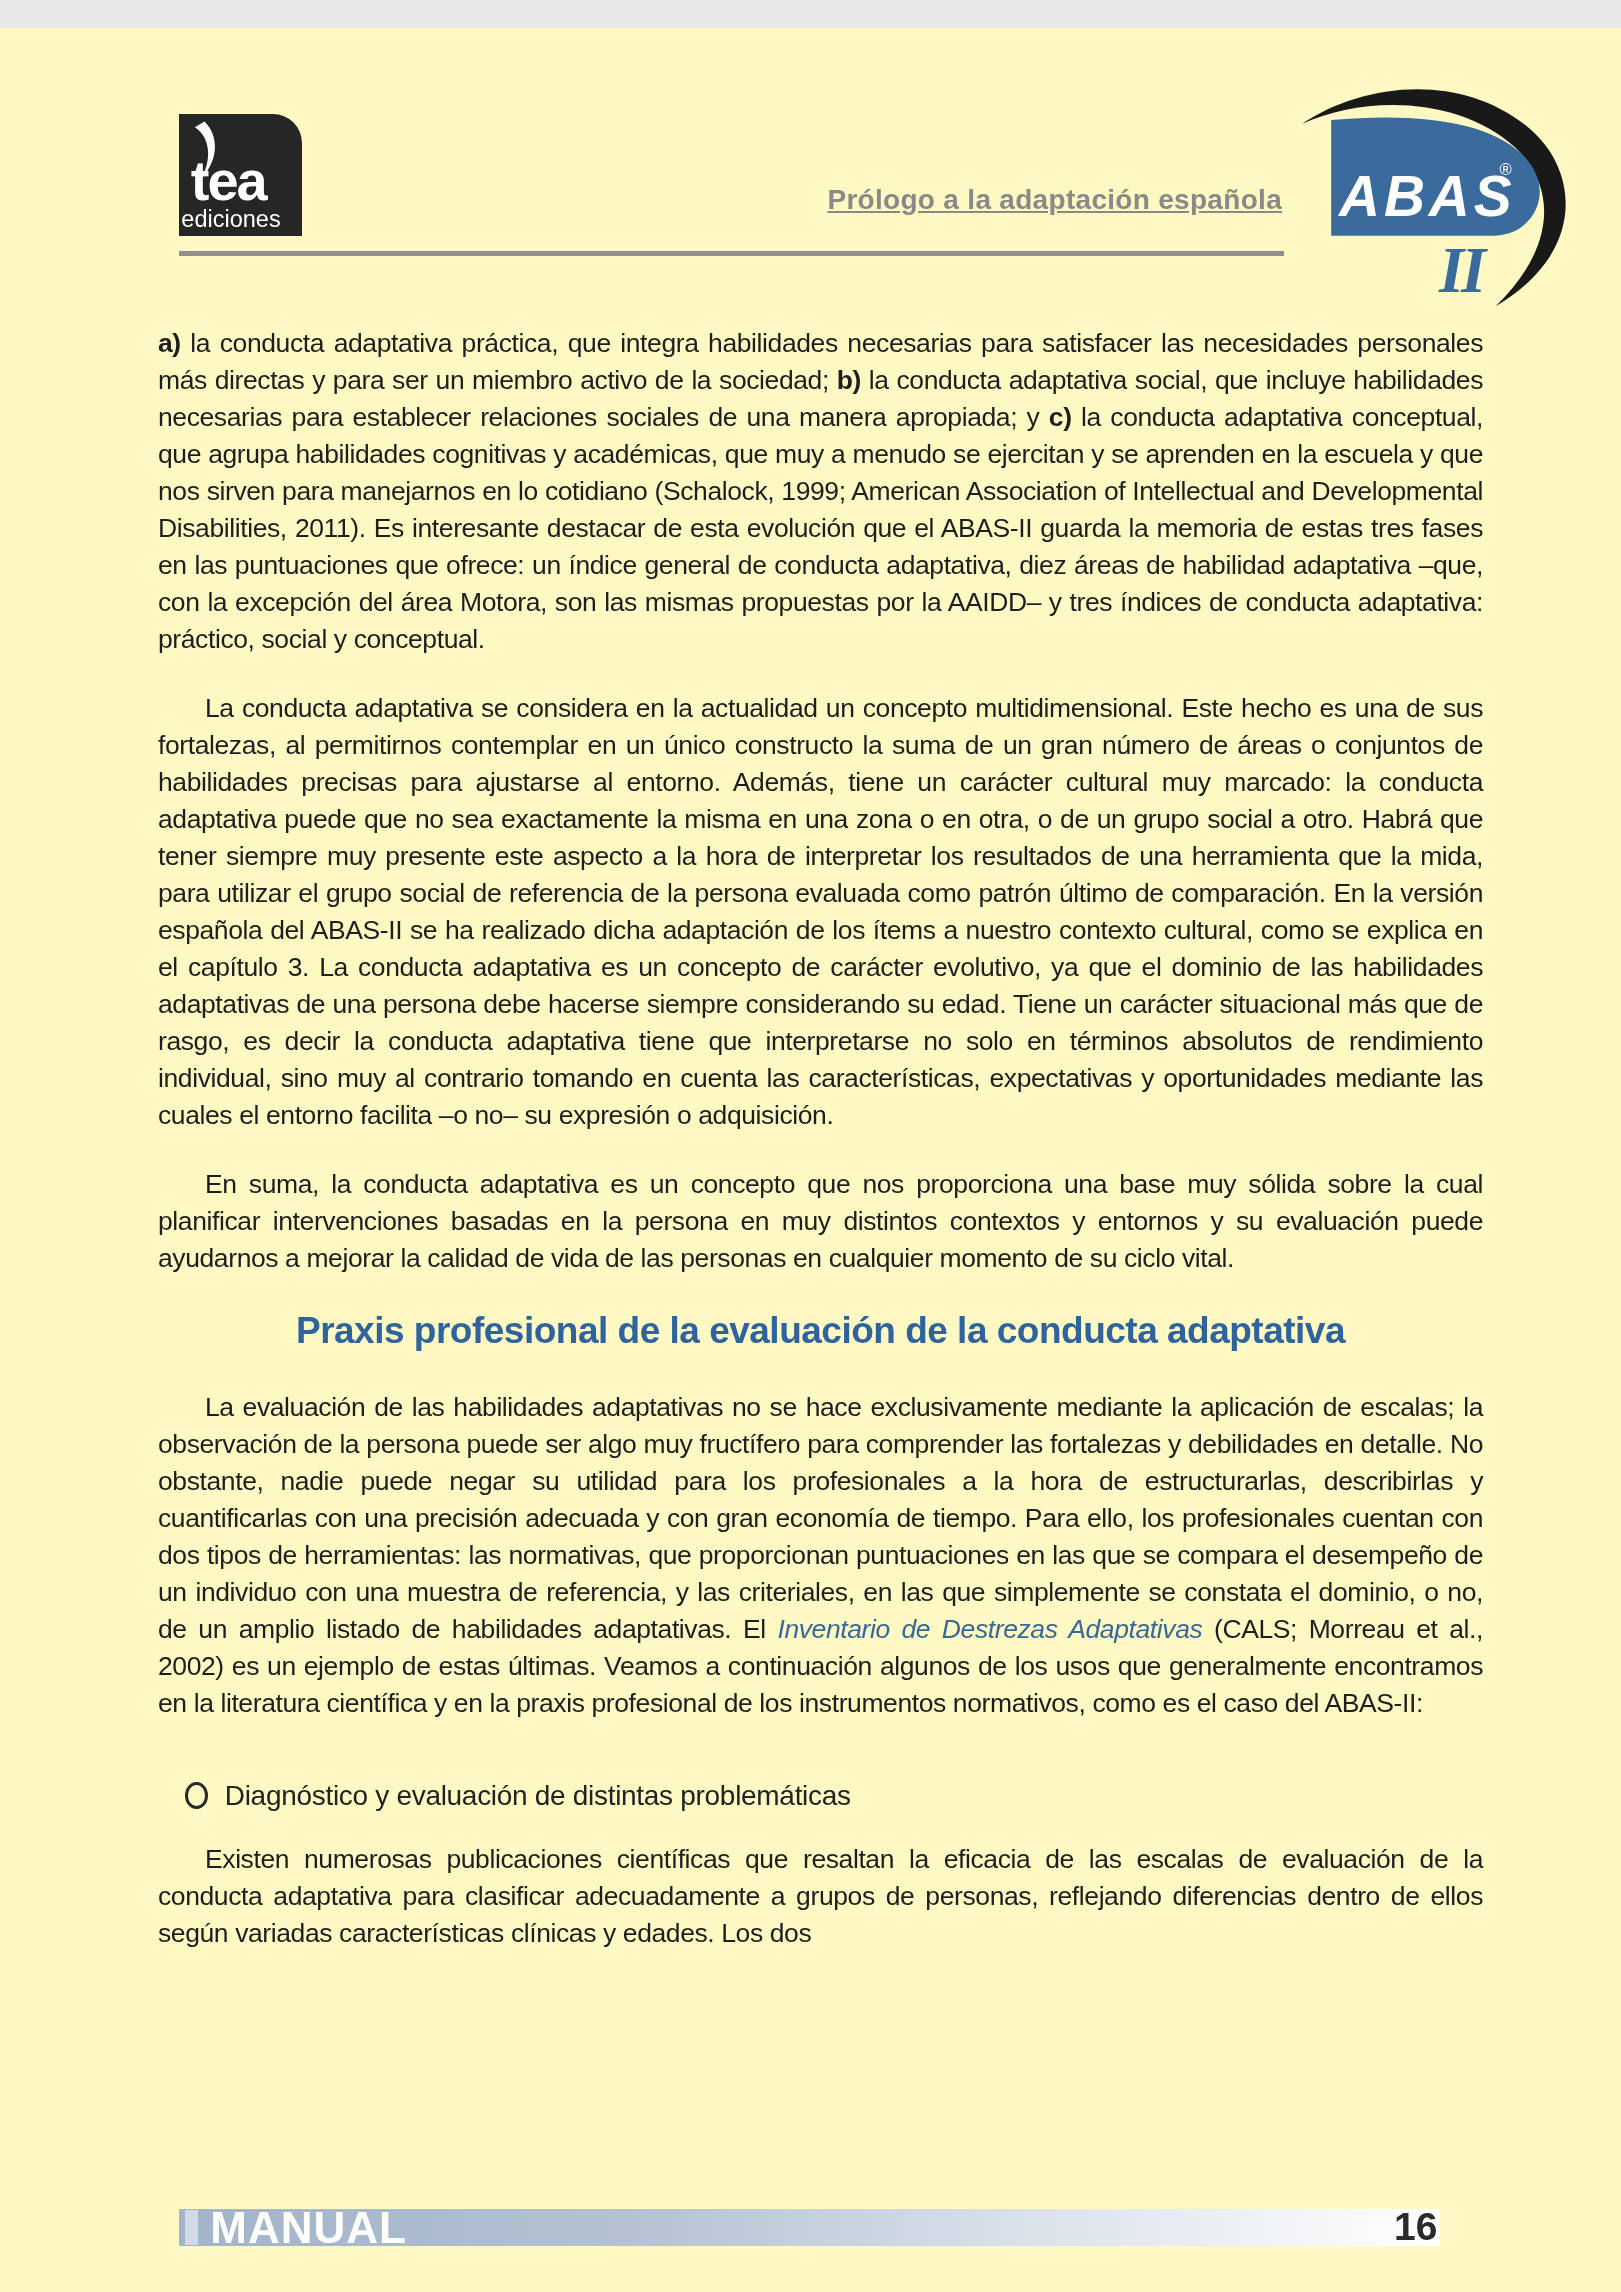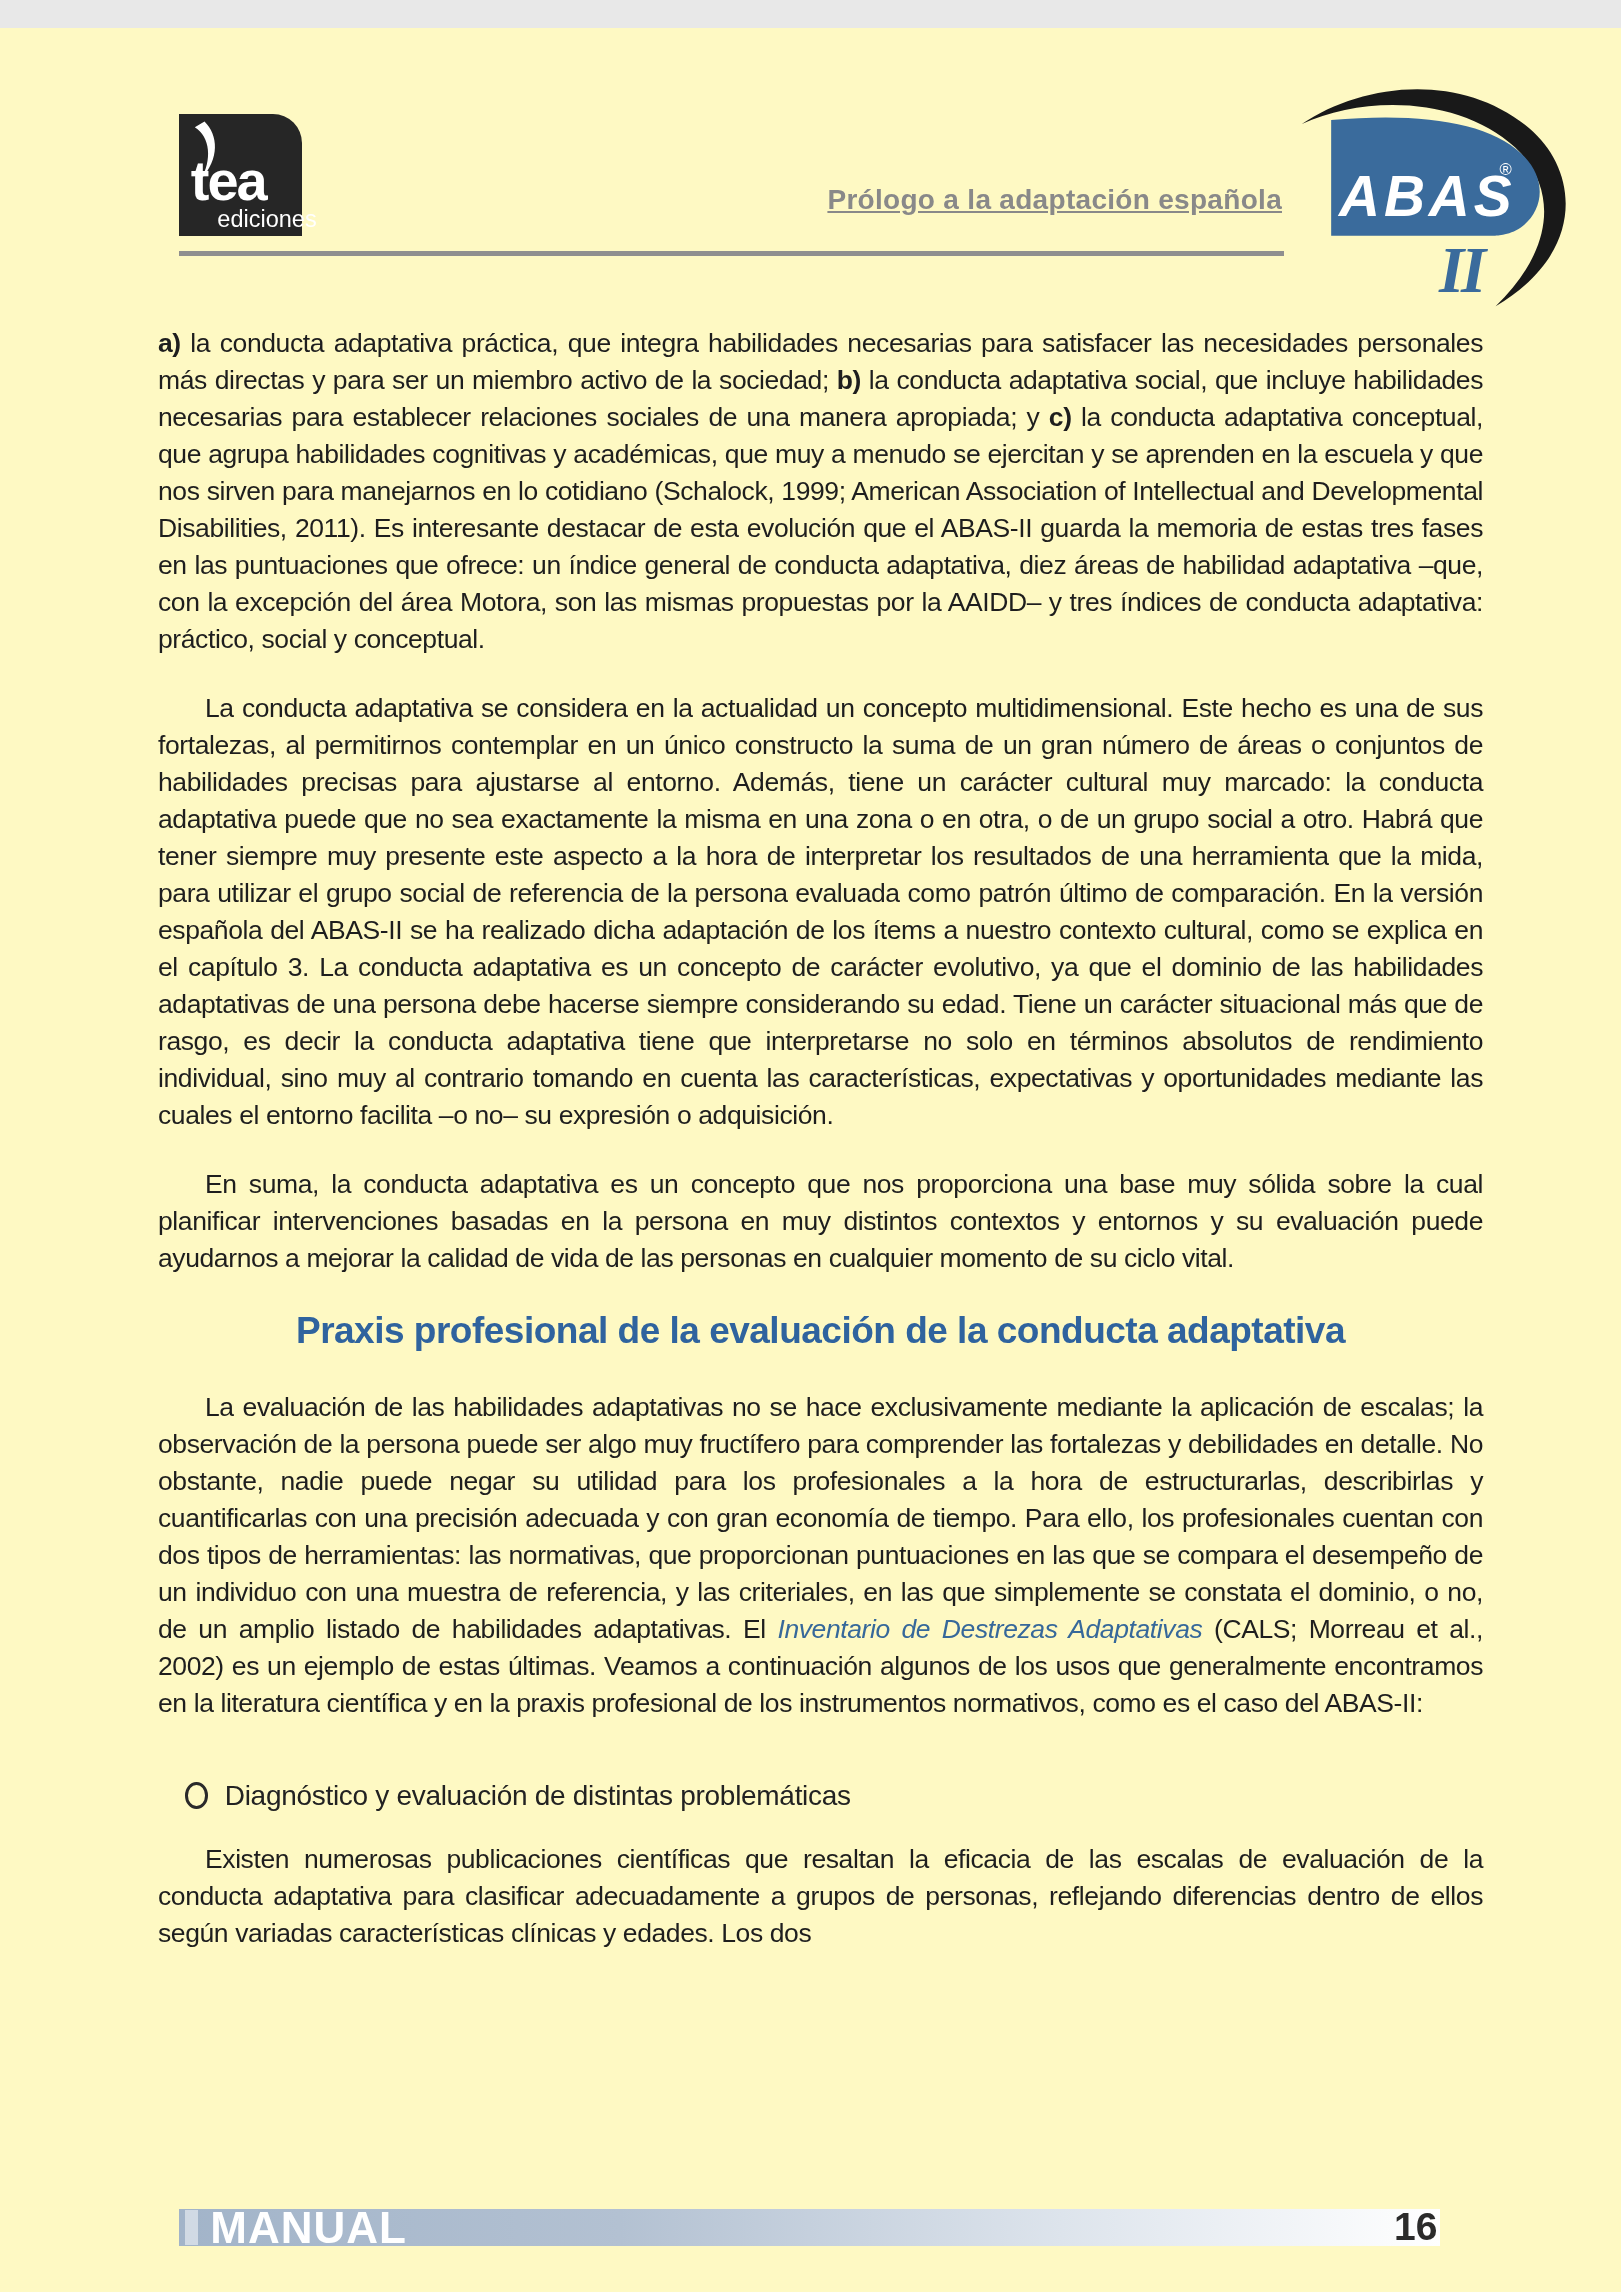--- a/index.html
+++ b/index.html
@@ -21,21 +21,21 @@
   }
   .tea-apostrophe{position:absolute;left:9.8px;top:4.9px;}
   .tea-brand{
     position:absolute;left:11.8px;top:39px;
     font-size:56px;font-weight:700;color:#ffffff;
     letter-spacing:-2px;line-height:1;
   }
   .tea-sub{
     position:absolute;left:0;top:94px;width:104px;
     text-align:center;
-    font-size:23.5px;color:#ffffff;letter-spacing:0px;line-height:1;padding-left:36px;
+    font-size:23.5px;color:#ffffff;letter-spacing:0px;line-height:1;
   }
   .chapter-title{
     position:absolute;top:156px;right:339px;
     font-size:28px;font-weight:700;color:#898989;
     letter-spacing:0.3px;white-space:nowrap;text-decoration:underline;
   }
   .header-rule{
     position:absolute;left:179px;top:223px;
     width:1105px;height:4.9px;background:#8f8f8f;
   }

